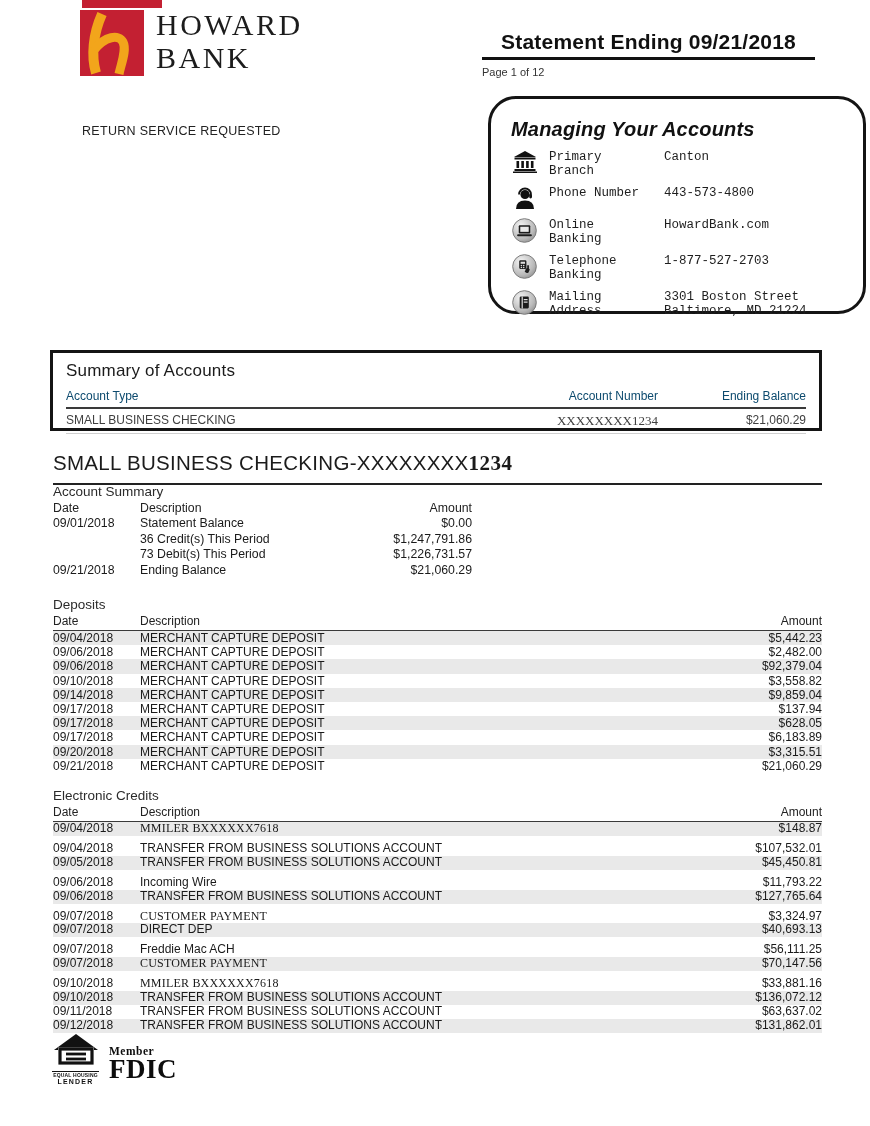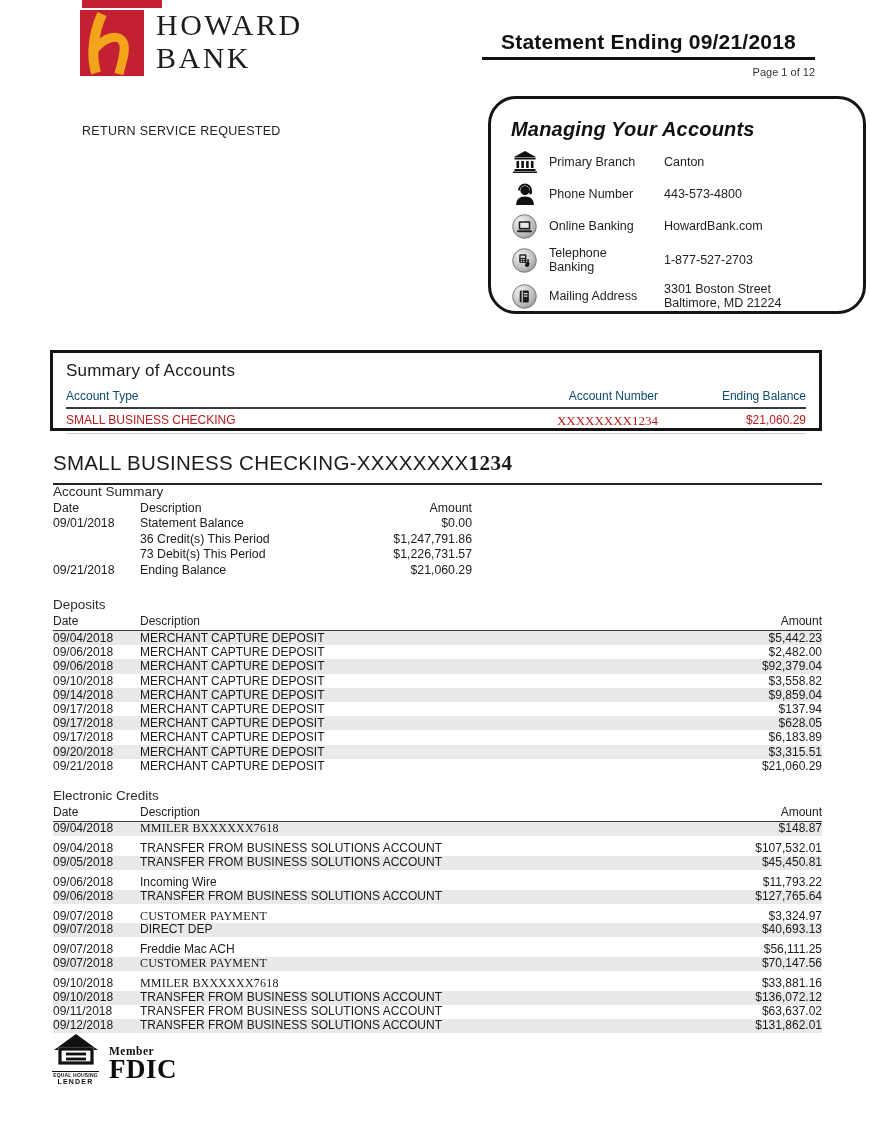--- a/index.html
+++ b/index.html
@@ -16,46 +16,46 @@
   .bank-name {
     position:absolute; left:156px; top:8px;
     font-family:"Liberation Serif", serif; font-size:30px; line-height:33px;
     letter-spacing:2.5px; color:#1c1c1c;
   }
   .stmt-block {
     position:absolute; left:482px; top:30px; width:333px; text-align:center;
     font-size:21px; font-weight:600; letter-spacing:0.2px;
     border-bottom:3px solid #111; padding-bottom:3px; color:#111;
   }
-  .page-info { position:absolute; left:482px; top:66px; width:333px; text-align:right; font-size:11px; color:#333; }
+  .page-info { position:absolute; left:482px; top:66px; width:333px; font-size:11px; color:#333; }
 
   
   .return-service { position:absolute; left:82px; top:124px; font-size:12.5px; letter-spacing:0.3px; color:#222; }
   .cust-address { position:absolute; left:82px; top:182px; font-family:"Liberation Serif", serif; font-size:12.5px; line-height:14.5px; color:#1a1a1a; }
   .cust-address .indent { padding-left:4px; }
 
   
   .managing-box {
     position:absolute; left:488px; top:96px; width:378px; height:218px;
     border:3px solid #141414; border-radius:28px; padding:19px 18px 10px 20px;
   }
   .managing-title { font-size:20px; font-weight:700; font-style:italic; color:#111; margin-bottom:9px; letter-spacing:0.2px; }
-  .m-row { display:flex; align-items:center; margin-bottom:8px; }
+  .m-row { display:flex; align-items:flex-start; margin-bottom:8px;font-family:Liberation Mono, monospace; }
   .m-icon { width:27px; min-width:27px; height:24px; margin-right:11px; display:flex; align-items:center; justify-content:center; }
   .m-label { width:97px; min-width:97px; font-size:12.5px; color:#1e1e1e; line-height:14px; }
   .m-value { font-size:12.5px; color:#1e1e1e; line-height:14px; white-space:pre-line; padding-left:18px; }
 
   
   .summary-box {
     position:absolute; left:50px; top:350px; width:772px; height:81px;
     border:3px solid #141414; padding:8px 13px 0 13px;
   }
   .summary-title { font-size:17px; color:#1b1b1b; letter-spacing:0.2px; }
   .soa-header { display:flex; margin-top:8px; padding-bottom:4px; border-bottom:2px solid #3a3a3a; font-size:12px; color:#0c4a6e; }
-  .soa-row { display:flex; padding-top:4px; font-size:12px; color:#b91c1c; border-bottom:1px solid #cfcfcf; padding-bottom:4px; }
+  .soa-row { display:flex; padding-top:4px; font-size:12px; color:#404040; border-bottom:1px solid #cfcfcf; padding-bottom:4px; }
   .soa-col-type { width:45%; text-align:left; }
   .soa-col-number { width:35%; text-align:right; }
   .soa-col-balance { flex:1; text-align:right; }
   .soa-row .soa-col-number { font-family:"Liberation Serif", serif; font-size:13px; }
 
   
   .acct-heading {
     position:absolute; left:53px; top:451px; width:769px;
     font-size:20.5px; letter-spacing:0.3px; color:#1b1b1b;
     border-bottom:2.5px solid #222; padding-bottom:7px;

